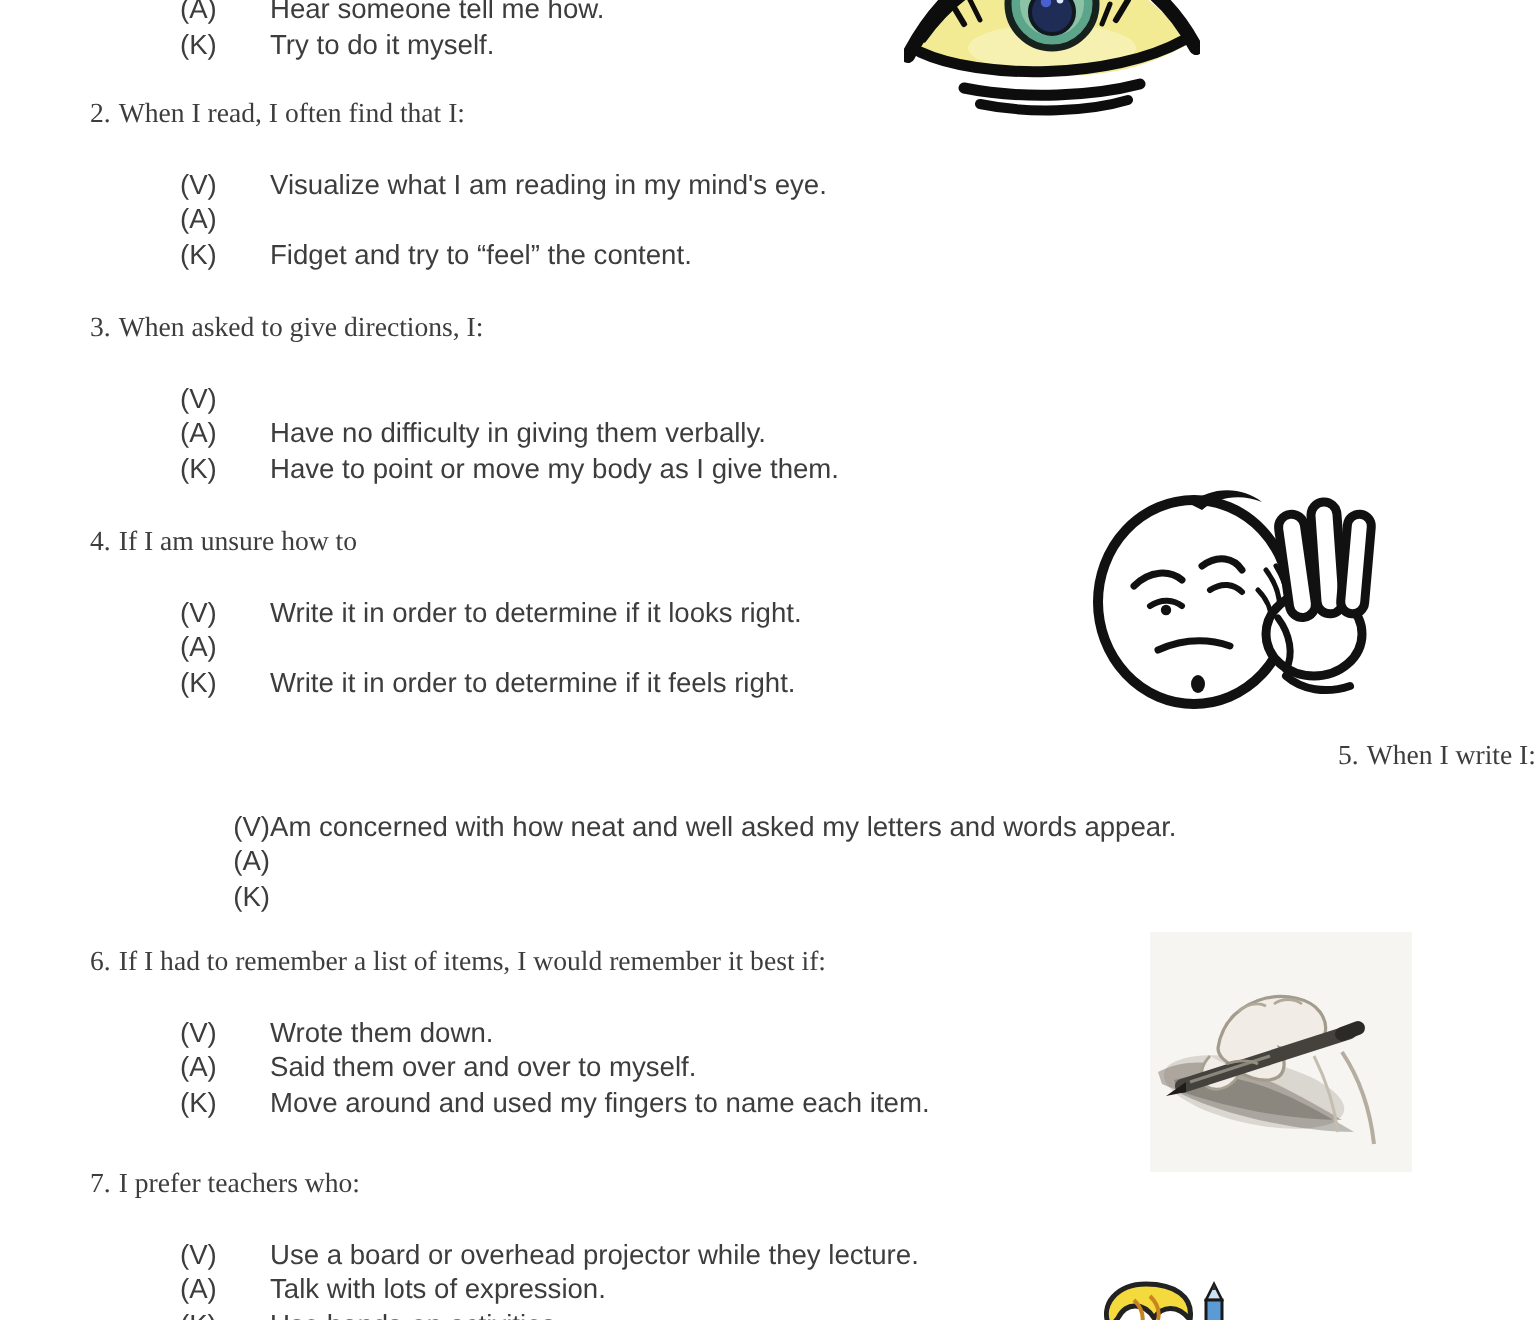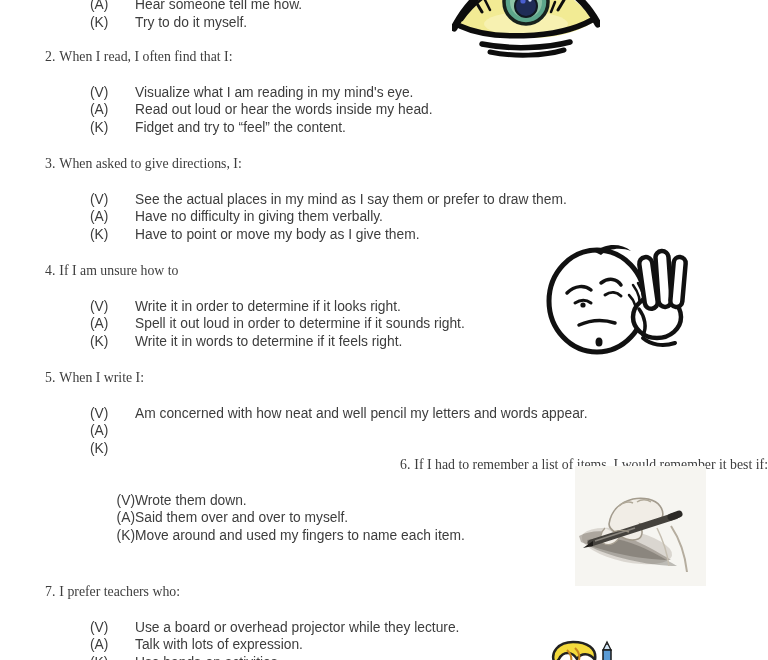--- a/index.html
+++ b/index.html
@@ -43,37 +43,35 @@
     <div class="qline">
       <span class="qnum">2.</span><span>When I read, I often find that I:</span>
     </div>
     <div class="opts">
       <div class="opt">
         <span class="letter">(V)</span>
         <span>Visualize what I am reading in my mind's eye.</span>
       </div>
       <div class="opt">
         <span class="letter">(A)</span>
-        <span>Read out loud or hear the words inside my head.</span>
       </div>
       <div class="opt">
         <span class="letter">(K)</span>
         <span>Fidget and try to “feel” the content.</span>
       </div>
     </div>
   </div>
 
   <div class="qblock" style="top:155px;">
     <div class="qline">
       <span class="qnum">3.</span><span>When asked to give directions, I:</span>
     </div>
     <div class="opts">
       <div class="opt">
         <span class="letter">(V)</span>
-        <span>See the actual places in my mind as I say them or prefer to draw them.</span>
       </div>
       <div class="opt">
         <span class="letter">(A)</span>
         <span>Have no difficulty in giving them verbally.</span>
       </div>
       <div class="opt">
         <span class="letter">(K)</span>
         <span>Have to point or move my body as I give them.</span>
       </div>
     </div>
@@ -83,48 +81,47 @@
     <div class="qline">
       <span class="qnum">4.</span><span>If I am unsure how to</span>
     </div>
     <div class="opts">
       <div class="opt">
         <span class="letter">(V)</span>
         <span>Write it in order to determine if it looks right.</span>
       </div>
       <div class="opt">
         <span class="letter">(A)</span>
-        <span>Spell it out loud in order to determine if it sounds right.</span>
-      </div>
-      <div class="opt">
-        <span class="letter">(K)</span>
-        <span>Write it in words to determine if it feels right.</span>
-      </div>
-    </div>
-  </div>
-
-  <div class="qblock" style="top:369px;">
+      </div>
+      <div class="opt">
+        <span class="letter">(K)</span>
+        <span>Write it in order to determine if it feels right.</span>
+      </div>
+    </div>
+  </div>
+
+  <div class="qblock" style="top:369px;text-align:right;">
     <div class="qline">
       <span class="qnum">5.</span><span>When I write I:</span>
     </div>
     <div class="opts">
       <div class="opt">
         <span class="letter">(V)</span>
-        <span>Am concerned with how neat and well pencil my letters and words appear.</span>
-      </div>
-      <div class="opt">
-        <span class="letter">(A)</span>
-      </div>
-      <div class="opt">
-        <span class="letter">(K)</span>
-      </div>
-    </div>
-  </div>
-
-  <div class="qblock" style="top:456px;text-align:right;">
+        <span>Am concerned with how neat and well asked my letters and words appear.</span>
+      </div>
+      <div class="opt">
+        <span class="letter">(A)</span>
+      </div>
+      <div class="opt">
+        <span class="letter">(K)</span>
+      </div>
+    </div>
+  </div>
+
+  <div class="qblock" style="top:472px;">
     <div class="qline">
       <span class="qnum">6.</span><span>If I had to remember a list of items, I would remember it best if:</span>
     </div>
     <div class="opts">
       <div class="opt">
         <span class="letter">(V)</span>
         <span>Wrote them down.</span>
       </div>
       <div class="opt">
         <span class="letter">(A)</span>

